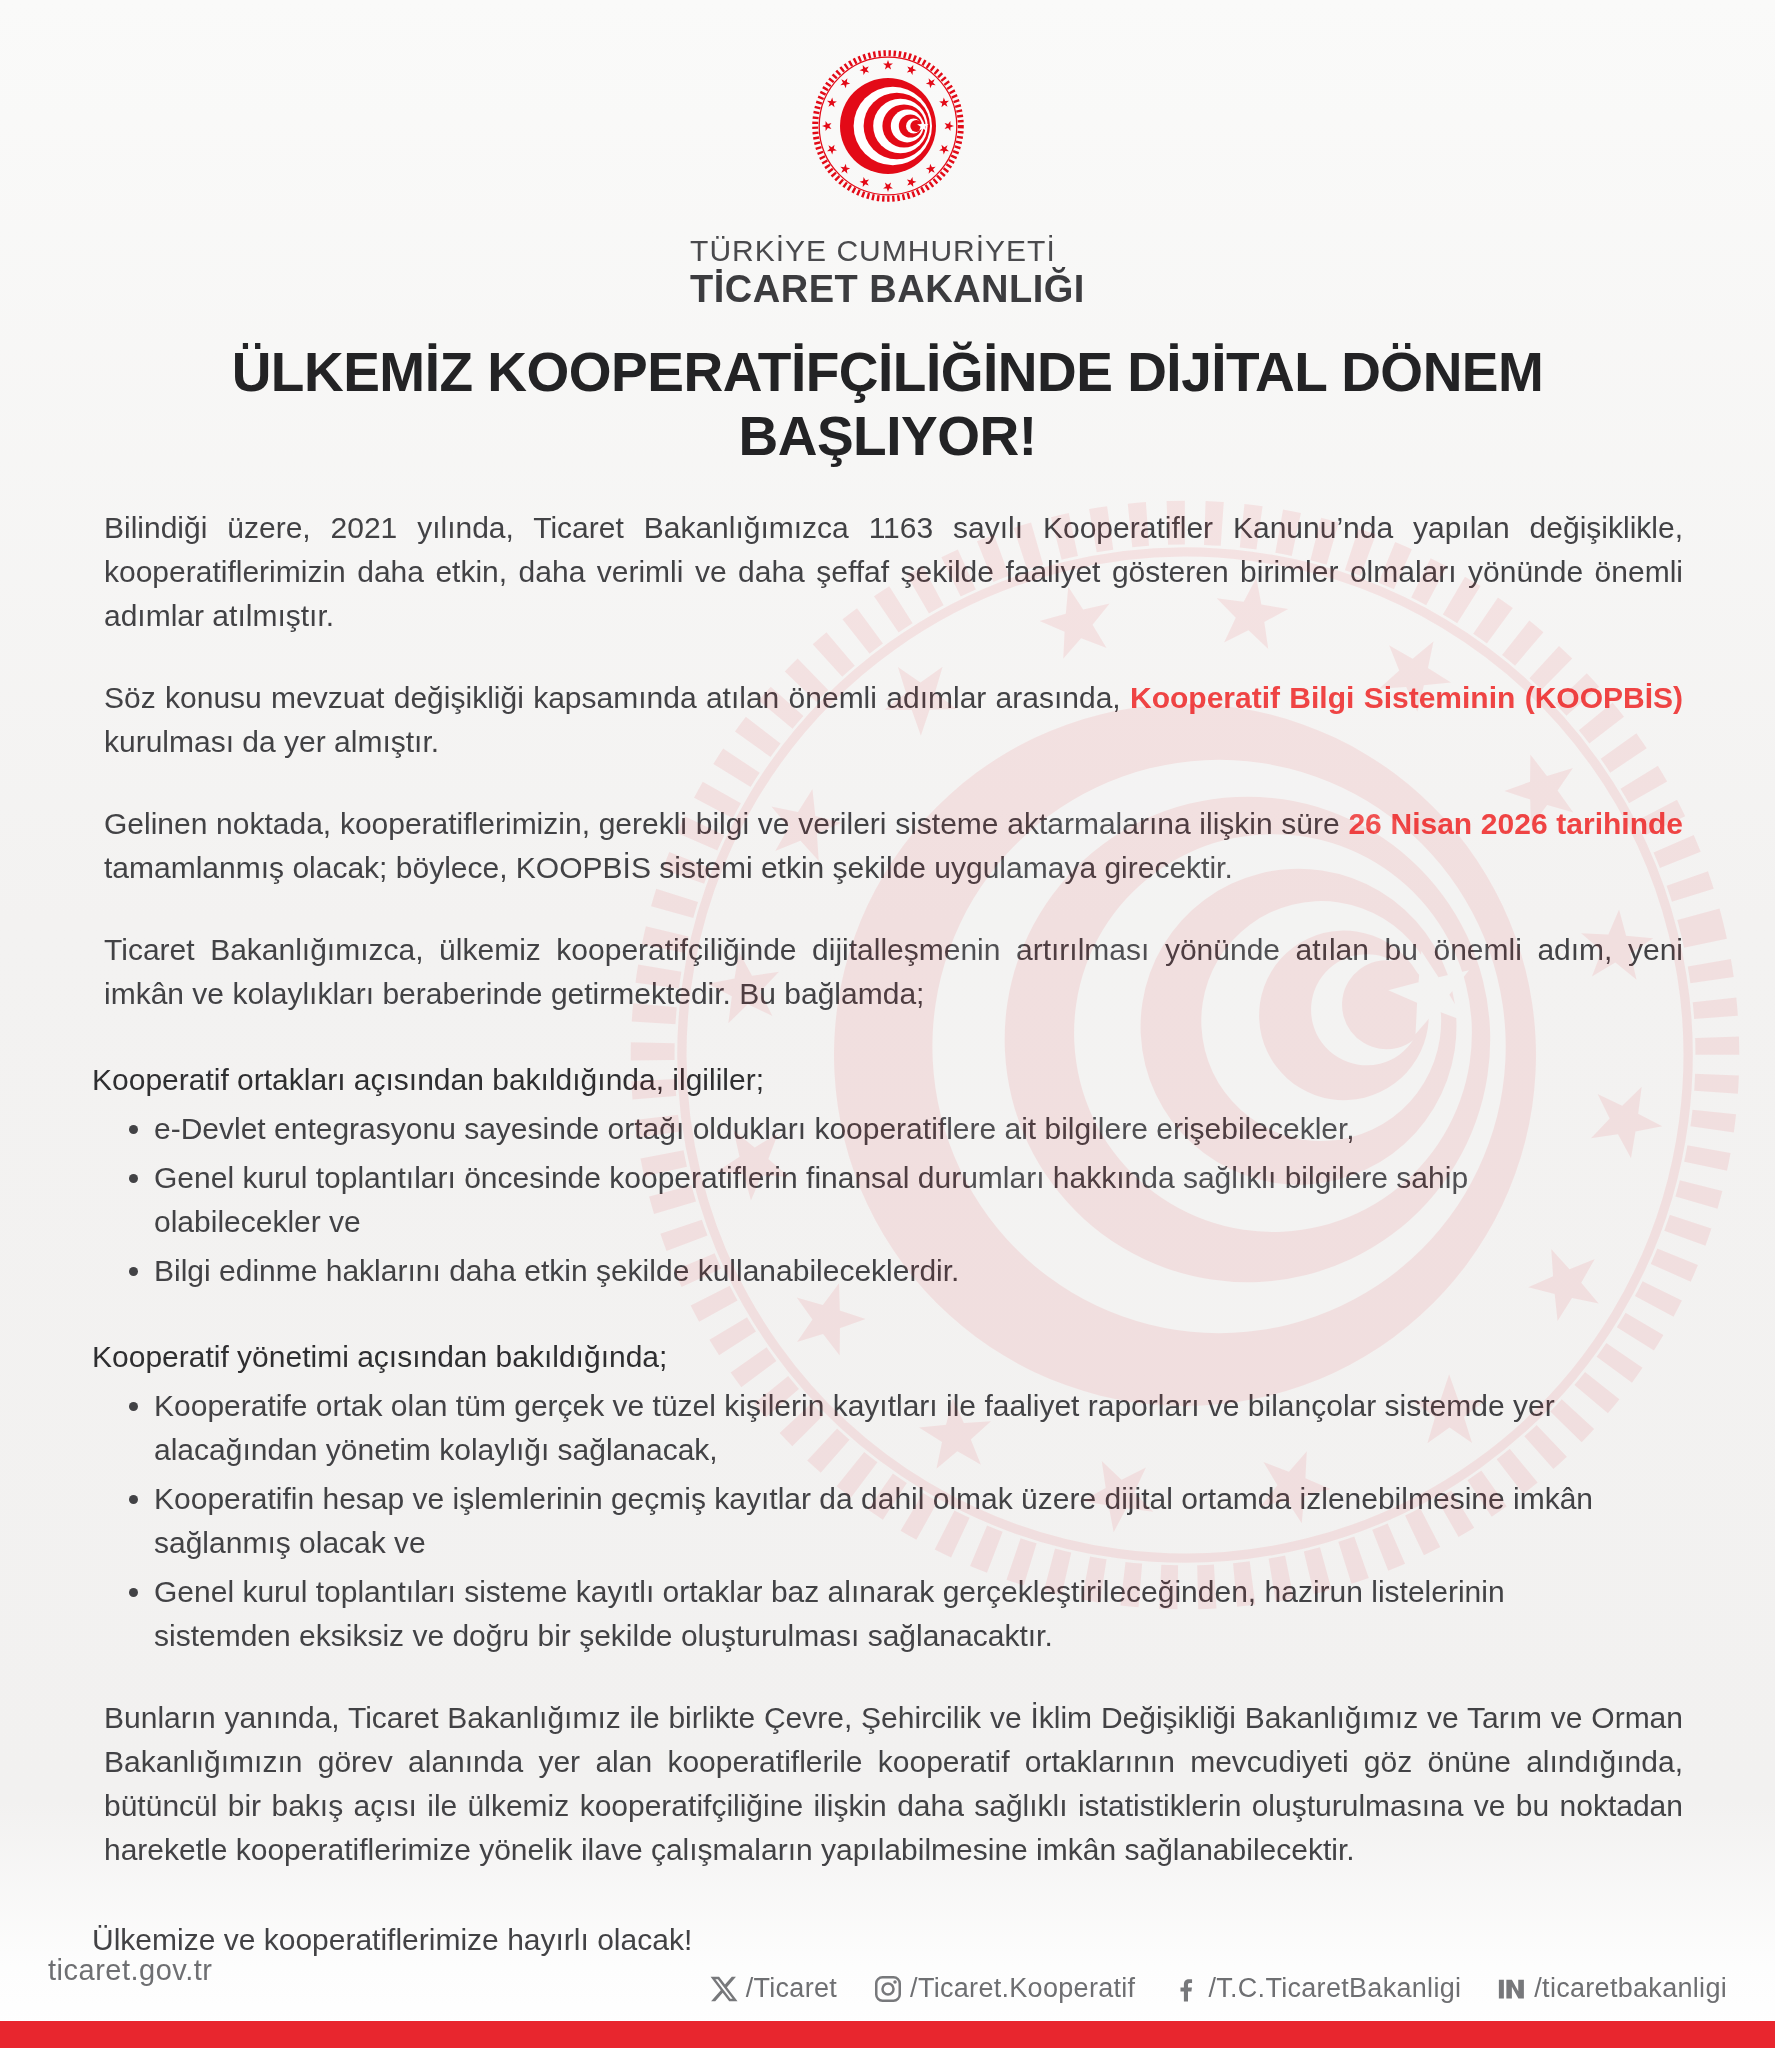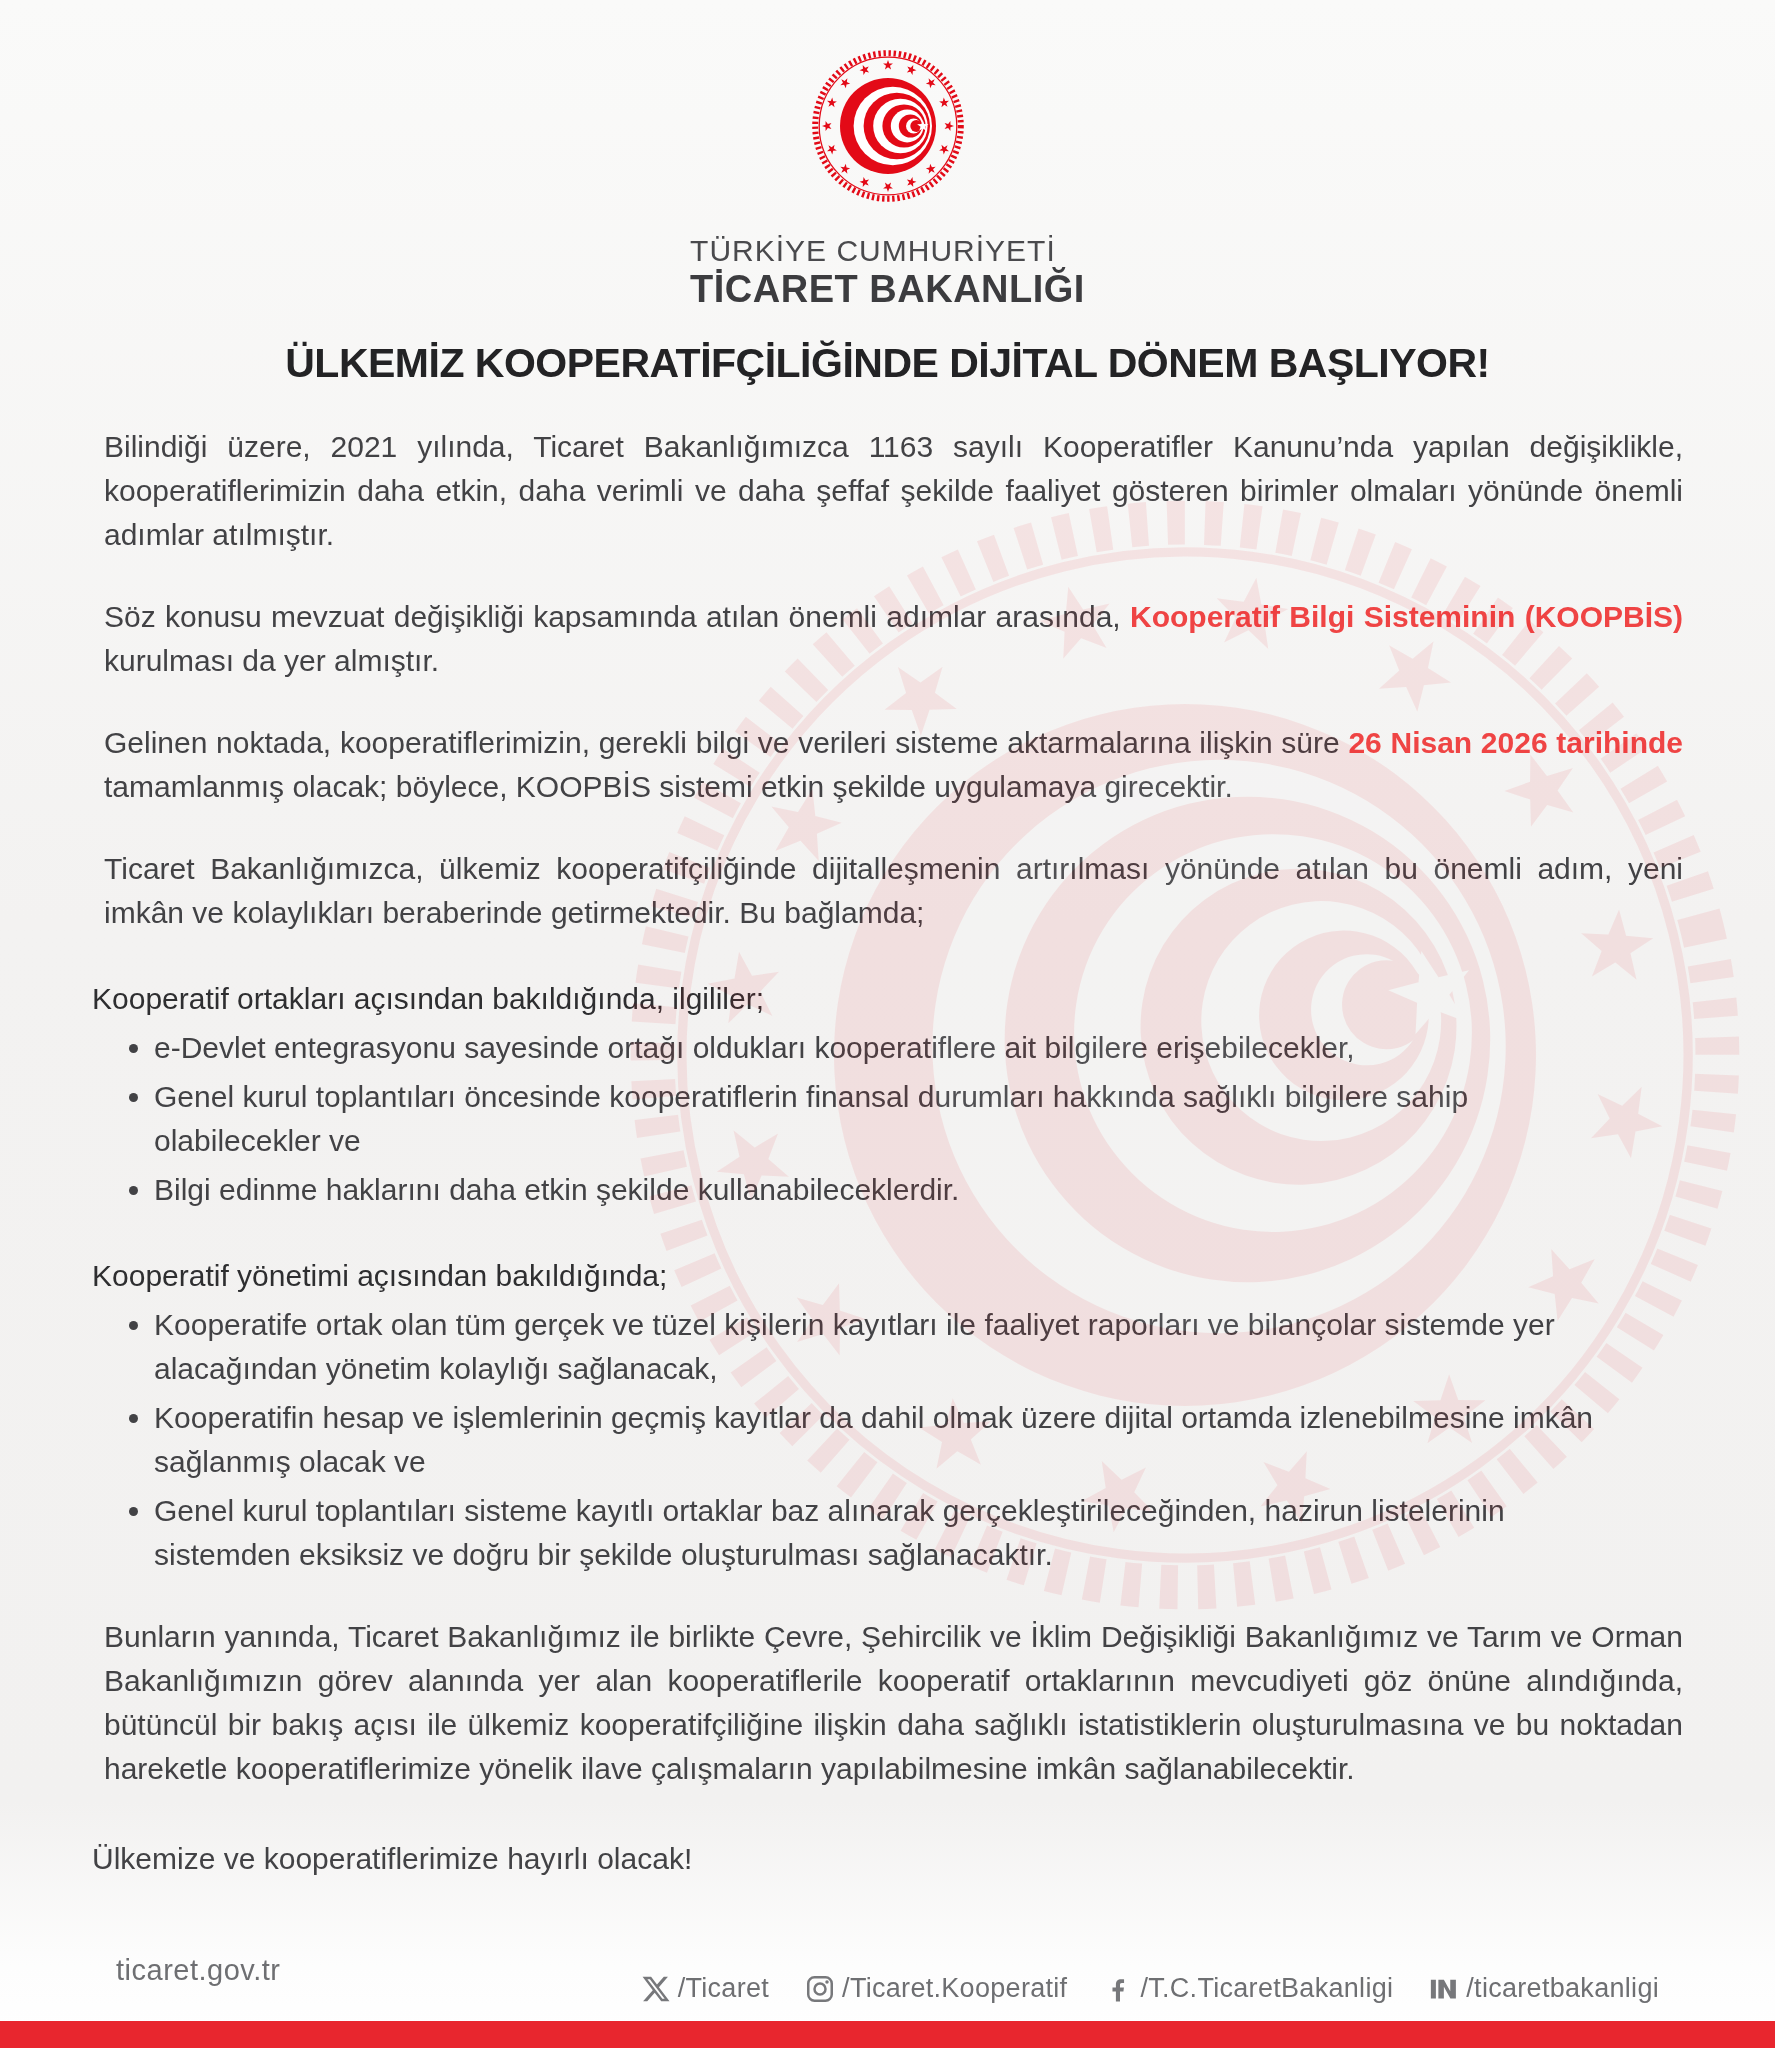--- a/index.html
+++ b/index.html
@@ -16,35 +16,35 @@
     opacity:0.075;transform:rotate(-14deg);pointer-events:none;}
 
   
   .header{display:flex;justify-content:center;align-items:center;gap:28px;padding-top:46px;flex-direction:column;}
   .emblem{width:160px;height:160px;display:block;}
   .ministry-text{display:flex;flex-direction:column;justify-content:center;line-height:1.12;}
   .ministry-line1{font-size:30px;font-weight:400;color:#4a4a4d;letter-spacing:1px;}
   .ministry-line2{font-size:38px;font-weight:700;color:#3c3c3f;letter-spacing:0.5px;}
 
   
-  .doc-title{margin:30px 92px 0 92px;text-align:center;font-size:41px;font-weight:800;
+  .doc-title{margin:30px 92px 0 92px;text-align:center;font-size:55px;font-weight:800;
     color:#232325;letter-spacing:-0.5px;}
 
   
   .content{margin:0 92px;font-size:30px;line-height:44px;color:#424245;}
   .para{margin:38px 0 0 12px;text-align:justify;}
   .para b{color:#ef4444;}
   .sec-heading{margin:42px 0 2px 0;font-weight:400;color:#2e2e30;}
   ul.bullets{margin:4px 0 0 0;padding:0 0 0 62px;list-style:disc;}
   ul.bullets li{max-width:1470px;margin:5px 0;text-align:left;}
   .closing{margin:46px 0 0 0;text-align:left;}
 
   
   .footer{position:absolute;left:0;right:0;bottom:44px;display:flex;align-items:center;
-    justify-content:space-between;padding:0 116px;color:#6e6f72;}
+    justify-content:space-between;padding:0 48px;color:#6e6f72;}
   .website{font-size:29px;letter-spacing:0.5px;}
   .socials{display:flex;align-items:center;gap:36px;}
   .social-item{display:flex;align-items:center;gap:7px;font-size:27px;letter-spacing:0.3px;margin-top:36px;}
   .social-item svg{width:30px;height:30px;flex:none;}
   .redbar{position:absolute;left:0;right:0;bottom:0;height:27px;}
 </style>
 </head>
 <body>
 
 <div class="page">

